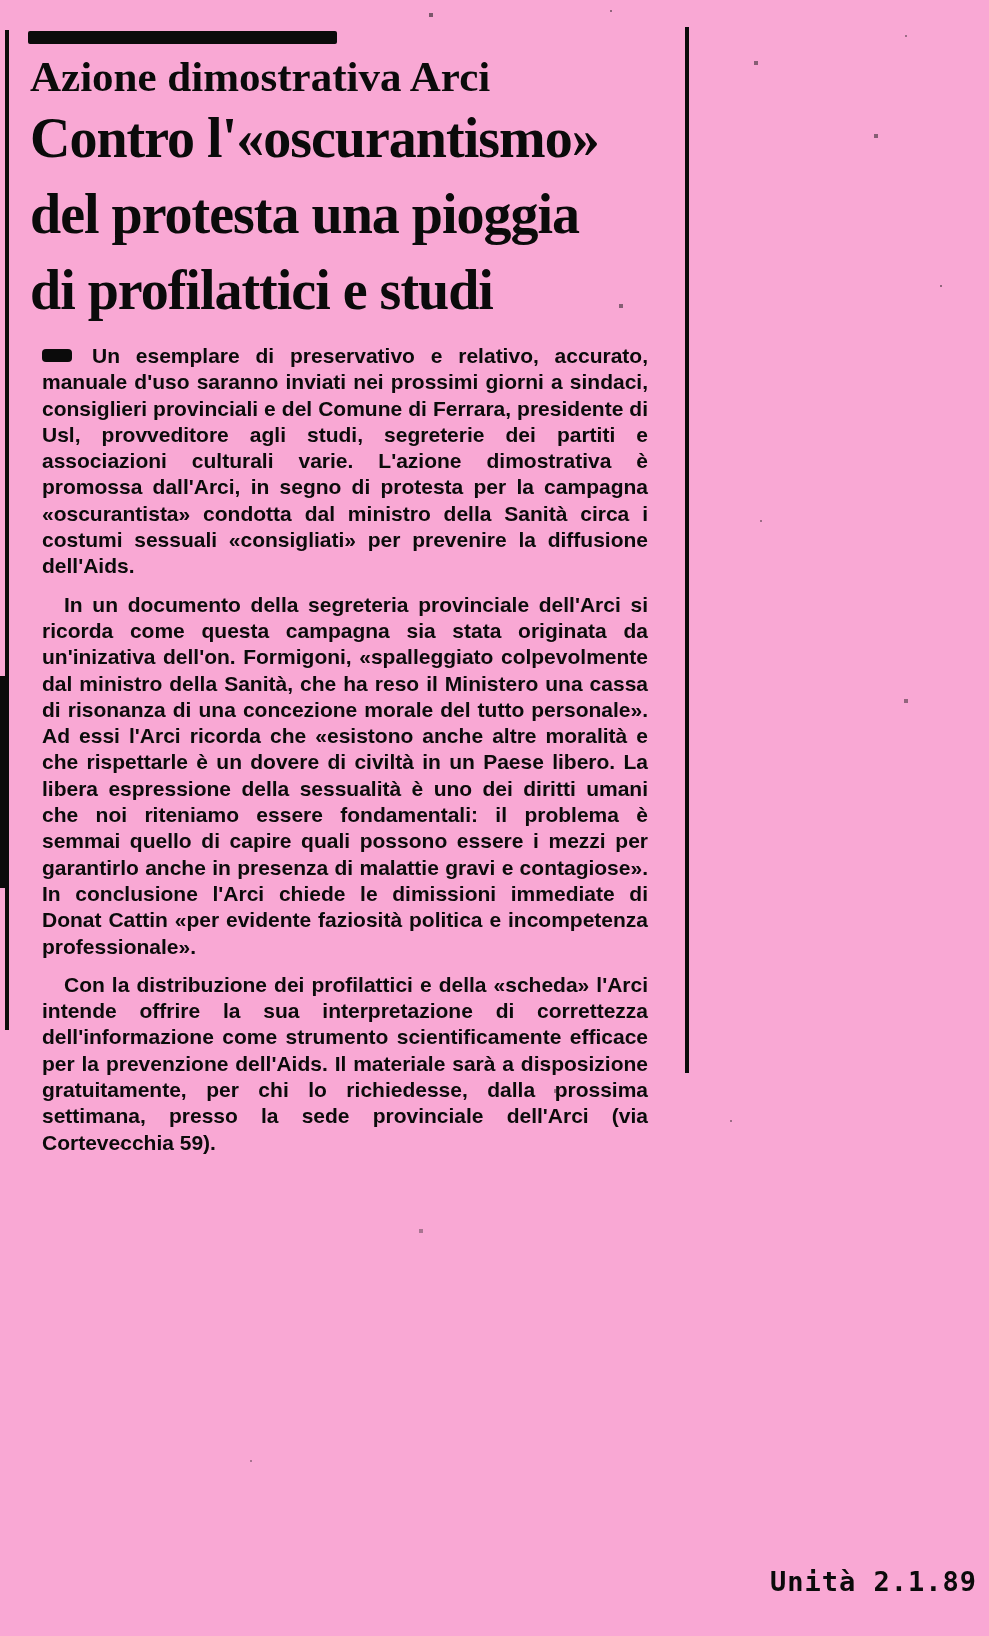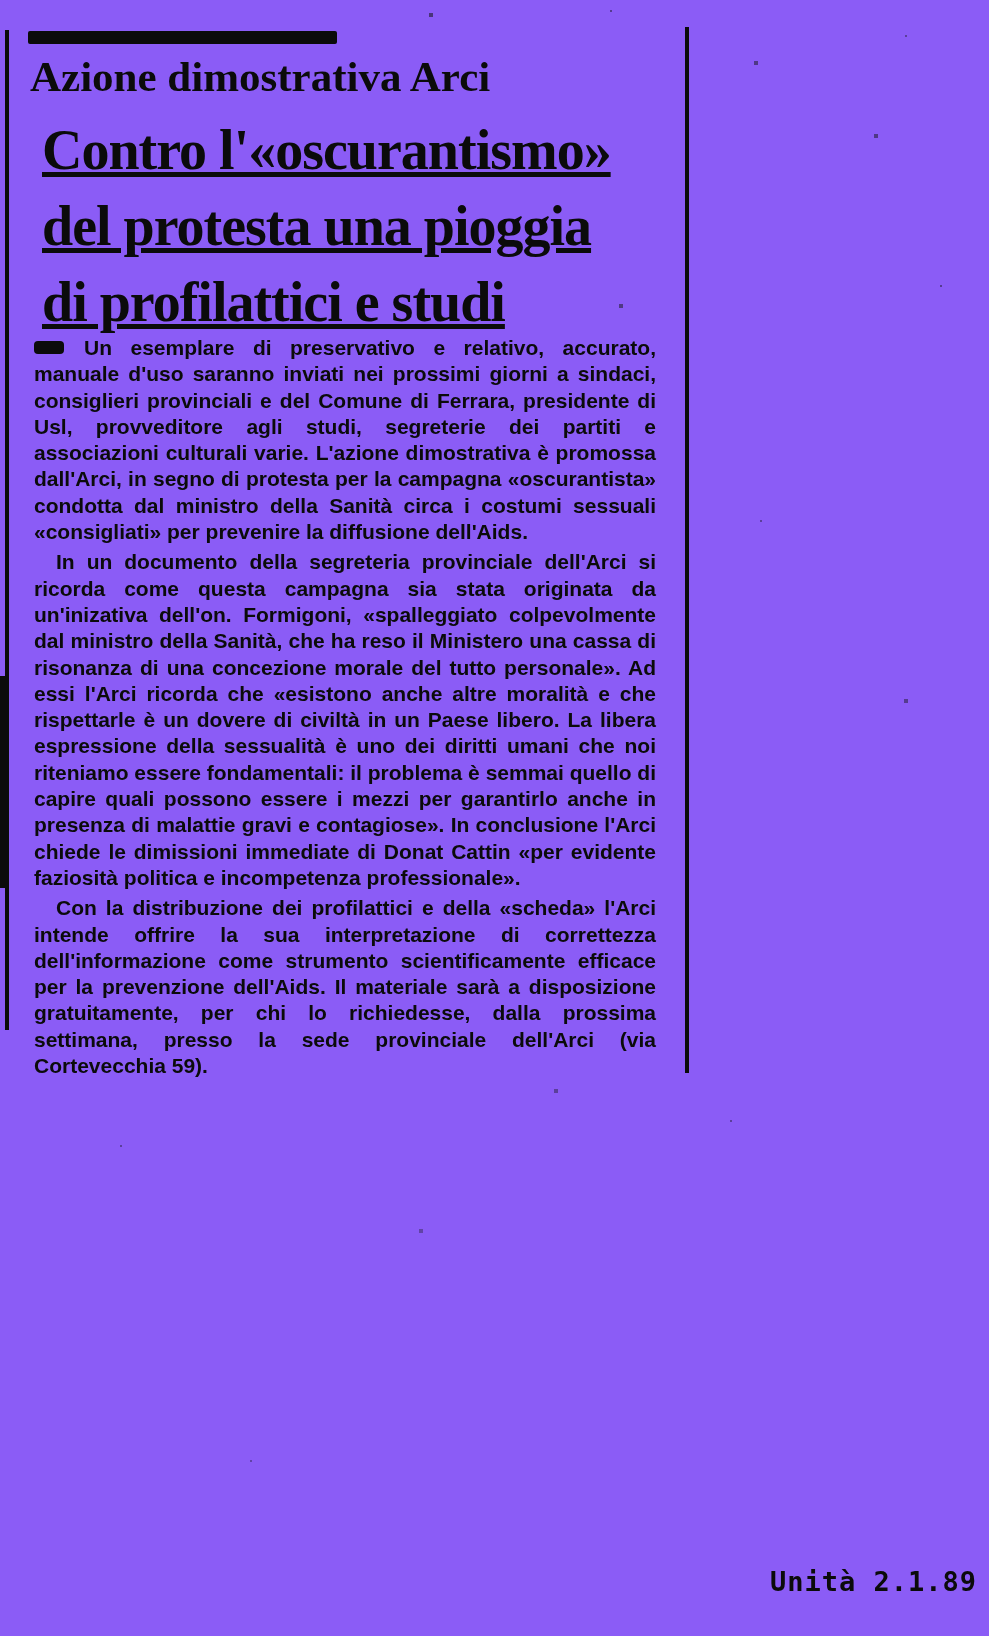--- a/index.html
+++ b/index.html
@@ -4,21 +4,21 @@
 <style>
   html, body {
     margin: 0;
     padding: 0;
     background: #ffffff;
   }
   .page {
     position: relative;
     width: 989px;
     height: 1636px;
-    background: #8b5cf6;
+    background: #f9a8d4;
     overflow: hidden;
     font-family: "Liberation Sans", sans-serif;
     color: #0b0b0b;
   }
   
   .top-bar {
     position: absolute;
     left: 28px; top: 31px;
     width: 309px; height: 13px;
     background: #0b0b0b;
@@ -71,21 +71,21 @@
     width: 630px;
     font-family: "Liberation Sans", sans-serif;
     font-weight: bold;
     font-size: 21px;
     line-height: 26.3px;
     text-align: justify;
     color: #0b0b0b;
     hyphens: auto;
     -webkit-hyphens: auto;
   }
-  .body-copy p { margin: 4px; }
+  .body-copy p { margin: 12px; }
   .body-copy p.indented { text-indent: 22px; }
   .lead-bullet {
     display: inline-block;
     width: 30px; height: 13px;
     background: #0b0b0b;
     border-radius: 4px;
     margin-right: 20px;
     transform: translateY(-1px);
   }
   
@@ -127,21 +127,21 @@
 
 <div class="page">
 
   <div class="top-bar"></div>
   <div class="left-rule"></div>
   <div class="left-rule-thick"></div>
   <div class="right-rule"></div>
 
   <div class="kicker">Azione dimostrativa Arci</div>
 
-  <h1 class="headline" style="margin:12px;text-decoration:underline;">
+  <h1 class="headline" style="margin:0;">
     <span class="hl-line">Contro l'«oscurantismo»</span>
     <span class="hl-line">del protesta una pioggia</span>
     <span class="hl-line">di profilattici e studi</span>
   </h1>
 
   <div class="body-copy">
     <p><span class="lead-bullet"></span><span>Un esemplare di preservativo e relativo, accurato, manuale d'uso saranno inviati nei prossimi giorni a sindaci, consiglieri provinciali e del Comune di Ferrara, presidente di Usl, provveditore agli studi, segreterie dei partiti e associazioni culturali varie. L'azione dimostrativa è promossa dall'Arci, in segno di protesta per la campagna «oscurantista» condotta dal ministro della Sanità circa i costumi sessuali «consigliati» per prevenire la diffusione dell'Aids.</span></p>
     <p class="indented">In un documento della segreteria provinciale dell'Arci si ricorda come questa campagna sia stata originata da un'inizativa dell'on. Formigoni, «spalleggiato colpevolmente dal ministro della Sanità, che ha reso il Ministero una cassa di risonanza di una concezione morale del tutto personale». Ad essi l'Arci ricorda che «esistono anche altre moralità e che rispettarle è un dovere di civiltà in un Paese libero. La libera espressione della sessualità è uno dei diritti umani che noi riteniamo essere fondamentali: il problema è semmai quello di capire quali possono essere i mezzi per garantirlo anche in presenza di malattie gravi e contagiose». In conclusione l'Arci chiede le dimissioni immediate di Donat Cattin «per evidente faziosità politica e incompetenza professionale».</p>
     <p class="indented">Con la distribuzione dei profilattici e della «scheda» l'Arci intende offrire la sua interpretazione di correttezza dell'informazione come strumento scientificamente efficace per la prevenzione dell'Aids. Il materiale sarà a disposizione gratuitamente, per chi lo richiedesse, dalla prossima settimana, presso la sede provinciale dell'Arci (via Cortevecchia 59).</p>
   </div>

